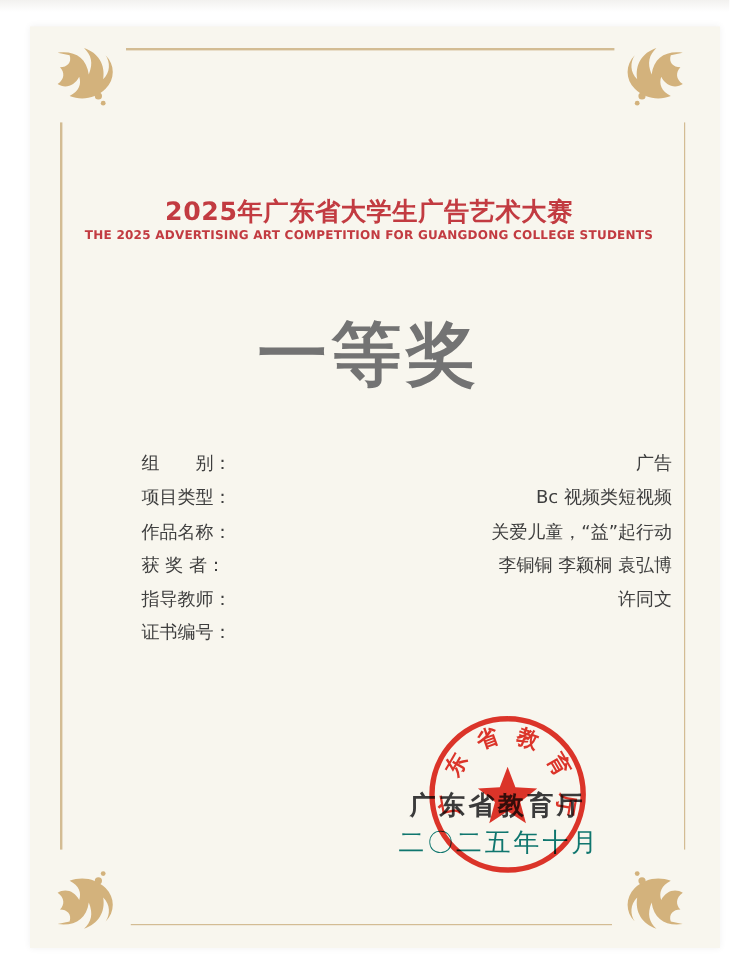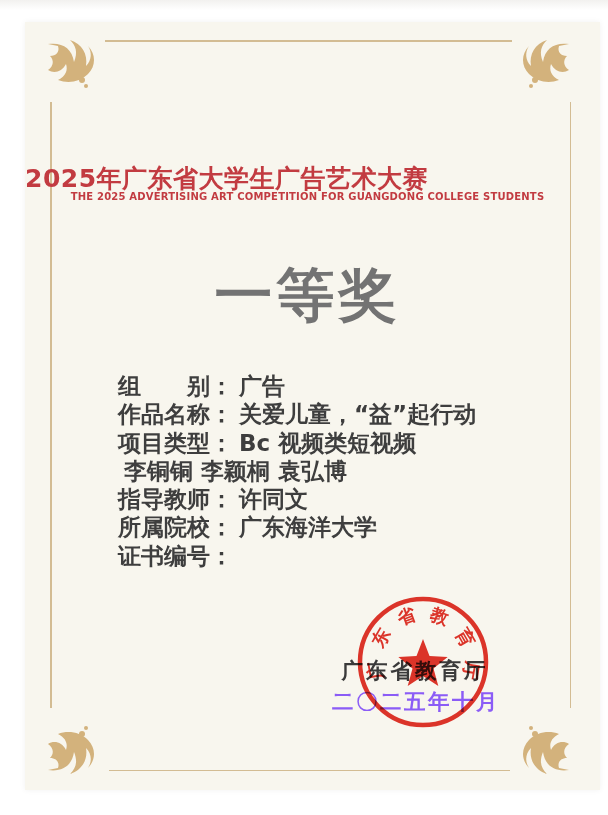--- a/index.html
+++ b/index.html
@@ -30,22 +30,22 @@
   .frame-right  { right: 29px; top: 80px;  bottom: 82px; width: 1.5px; }
 
   .flourish { position: absolute; width: 56px; height: 56px; }
   .fl-tl { left: 17px;  top: 16px; }
   .fl-tr { right: 25px; top: 16px; transform: scaleX(-1); }
   .fl-bl { left: 17px;  bottom: 14px; transform: scaleY(-1); }
   .fl-br { right: 25px; bottom: 14px; transform: scale(-1,-1); }
 
   .title {
     position: absolute; top: 140px; left: 0; right: 10px;
-    text-align: left;
-    font-size: 25px; font-weight: 700; letter-spacing: 0.5px;
+    text-align: center;
+    font-size: 21px; font-weight: 700; letter-spacing: 0.5px;
     color: #c23b41;
   }
   .subtitle {
     position: absolute; top: 169px; left: 0; right: 10px;
     text-align: center;
     font-size: 10px; font-weight: 700; letter-spacing: 0.2px;
     color: #c23b41;
   }
 
   .award {
@@ -56,35 +56,36 @@
     letter-spacing: 4px;
     color: #737373;
   }
 
   .details {
     position: absolute; top: 350px; left: 93px; right: 40px;
     color: #3e3e3e;
   }
   .detail-row {
     display: flex;
-    font-size: 23px; line-height: 28.3px; font-weight: 700;
+    font-size: 15px; line-height: 28.3px; font-weight: 400;
     white-space: pre;
+    justify-content: space-between;
   }
   .detail-label { flex: 0 0 auto; }
   .detail-value { flex: 0 0 auto; margin-left: 6px; }
 
   .footer-issuer {
     position: absolute; top: 634px; left: 390px; transform: translateX(-50%);
     font-size: 21.5px; font-weight: 700; letter-spacing: 3px; white-space: nowrap;
     color: #3a3a3a;
   }
   .footer-date {
     position: absolute; top: 665px; left: 391px; transform: translateX(-50%);
-    font-size: 21.5px; font-weight: 700; letter-spacing: 2.5px; white-space: nowrap;
-    color: #8b5cf6;
+    font-size: 21.5px; font-weight: 400; letter-spacing: 2.5px; white-space: nowrap;
+    color: #0f766e;
   }
 
   .seal {
     position: absolute; left: 323px; top: 565px;
     width: 150px; height: 150px;
     mix-blend-mode: multiply;
     opacity: 0.93;
   }
   .seal text {
     font-family: "DejaVu Sans", sans-serif;
@@ -136,37 +137,34 @@
     <div class="subtitle">THE 2025 ADVERTISING ART COMPETITION FOR GUANGDONG COLLEGE STUDENTS</div>
 
     <div class="award">一等奖</div>
 
     <div class="details">
       <div class="detail-row">
         <span class="detail-label">组　　别：</span>
         <span class="detail-value">广告</span>
       </div>
       <div class="detail-row">
+        <span class="detail-label">项目类型：</span>
+        <span class="detail-value">Bc 视频类短视频</span>
+      </div>
+      <div class="detail-row">
         <span class="detail-label">作品名称：</span>
         <span class="detail-value">关爱儿童，“益”起行动</span>
       </div>
       <div class="detail-row">
-        <span class="detail-label">项目类型：</span>
-        <span class="detail-value">Bc 视频类短视频</span>
-      </div>
-      <div class="detail-row">
+        <span class="detail-label">获 奖 者：</span>
         <span class="detail-value">李铜铜 李颖桐 袁弘博</span>
       </div>
       <div class="detail-row">
         <span class="detail-label">指导教师：</span>
         <span class="detail-value">许同文</span>
-      </div>
-      <div class="detail-row">
-        <span class="detail-label">所属院校：</span>
-        <span class="detail-value">广东海洋大学</span>
       </div>
       <div class="detail-row">
         <span class="detail-label">证书编号：</span>
       </div>
     </div>
 
     <div class="footer-issuer">广东省教育厅</div>
     <div class="footer-date">二〇二五年十月</div>
 
     <svg class="seal" viewBox="0 0 150 150">

